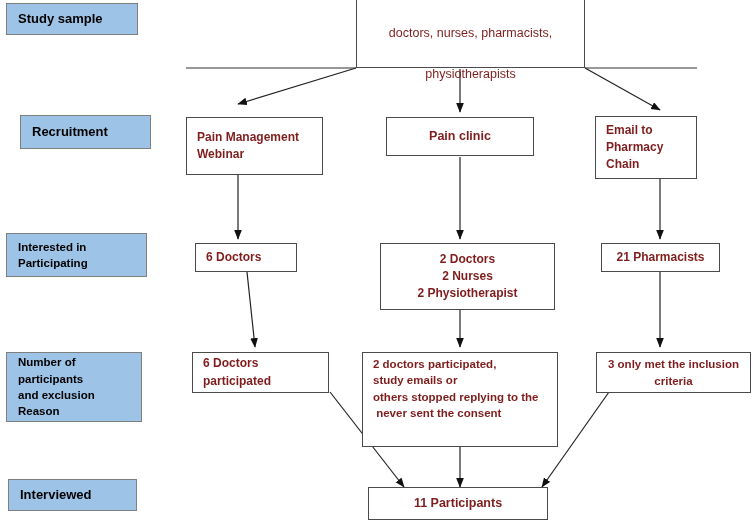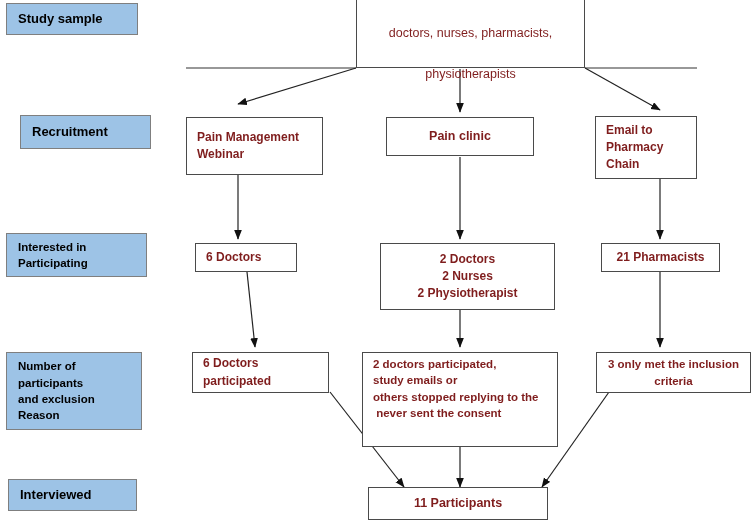--- a/index.html
+++ b/index.html
@@ -119,21 +119,21 @@
 
   <div class="stage" style="left:20px; top:115px; width:131px; height:34px;">
     <span class="ln">Recruitment</span>
   </div>
 
   <div class="stage small" style="left:6px; top:233px; width:141px; height:44px;">
     <span class="ln">Interested in</span>
     <span class="ln">Participating</span>
   </div>
 
-  <div class="stage small" style="left:6px; top:352px; width:136px; height:78px;">
+  <div class="stage small" style="left:6px; top:352px; width:136px; height:70px;">
     <span class="ln">Number of</span>
     <span class="ln">participants</span>
     <span class="ln">and exclusion</span>
     <span class="ln">Reason</span>
   </div>
 
   <div class="stage" style="left:8px; top:479px; width:129px; height:32px;">
     <span class="ln">Interviewed</span>
   </div>
 

